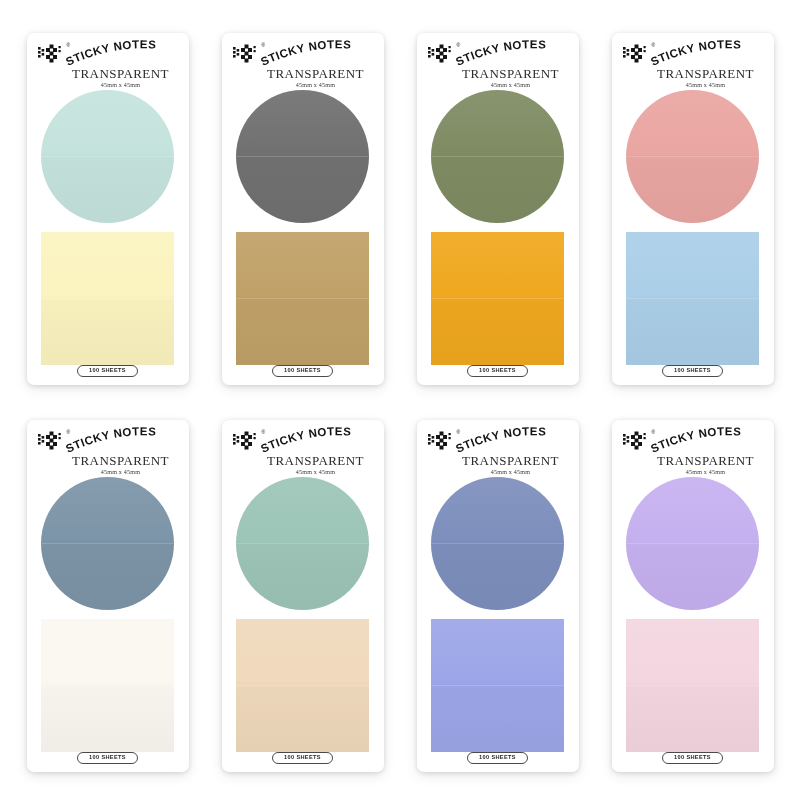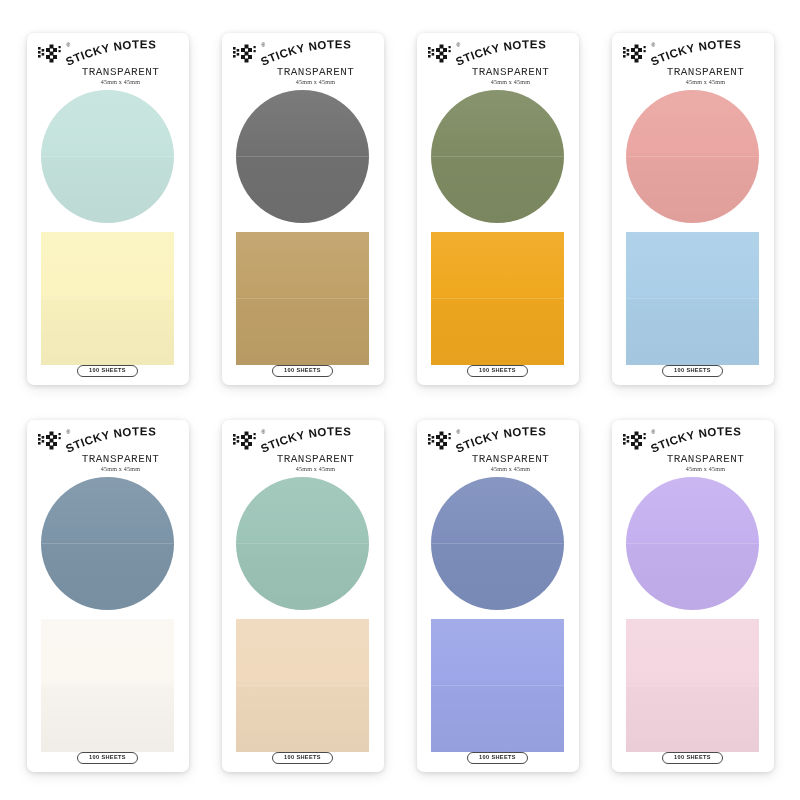--- a/index.html
+++ b/index.html
@@ -91,22 +91,22 @@
   .subtitle-block {
     position: absolute;
     left: 0;
     right: 0;
     top: 24px;
     text-align: center;
     padding-left: 26px;
   }
 
   .subtitle-main {
-    font-family: Liberation Mono, monospace;
-    font-size: 11px;
+    font-family: Liberation Serif, serif;
+    font-size: 13px;
     letter-spacing: 0.45px;
     color: #2b2b2b;
     line-height: 1.25;
     white-space: nowrap;
   }
 
   .subtitle-size {
     font-family: "Liberation Serif", serif;
     font-size: 6.1px;
     letter-spacing: 0.2px;

